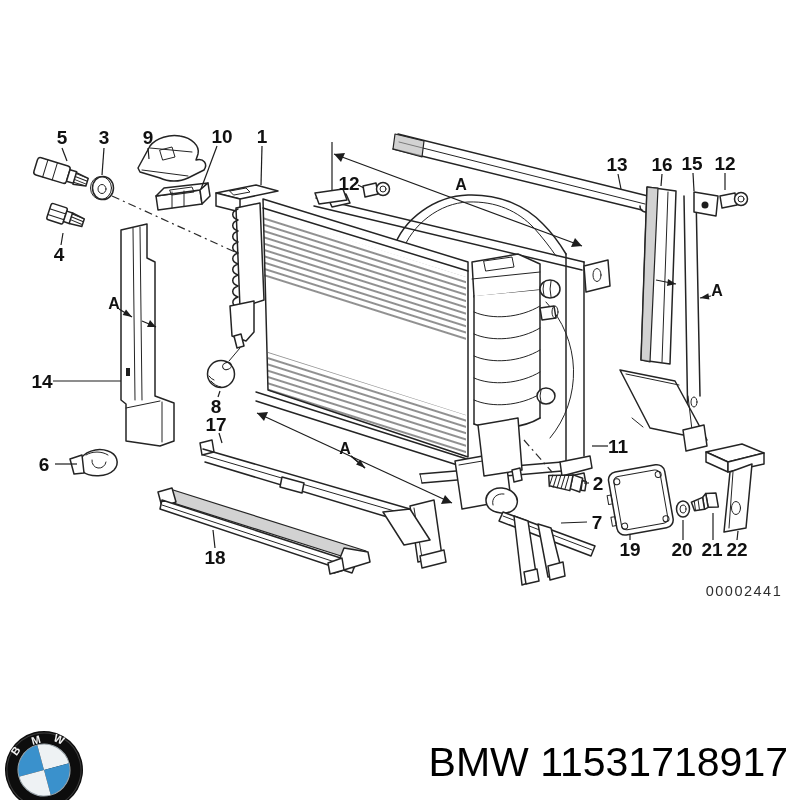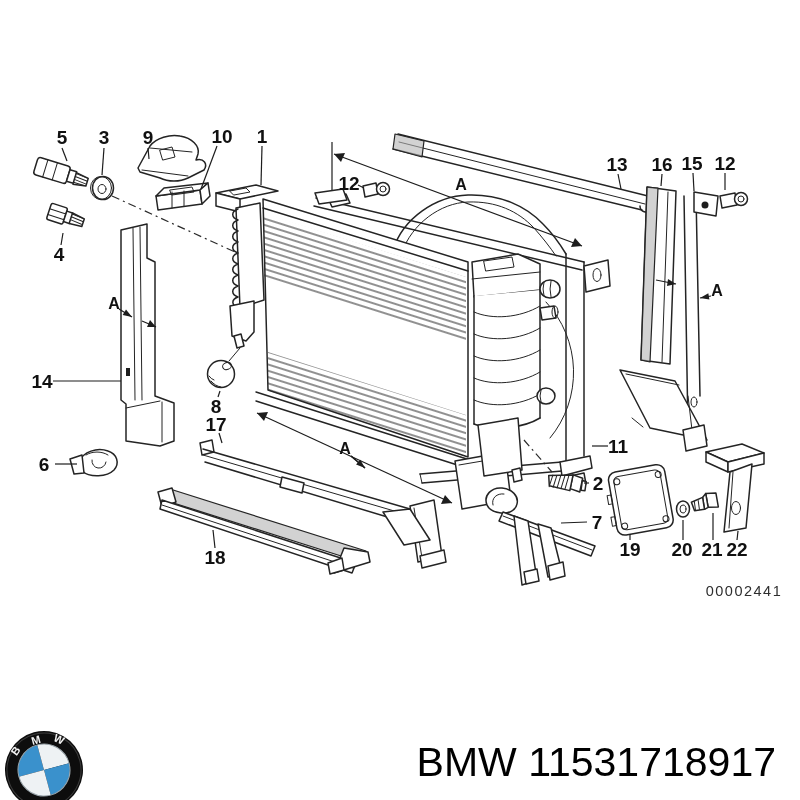--- a/index.html
+++ b/index.html
@@ -10,21 +10,21 @@
   .lnthin{fill:none;stroke:#242424;stroke-width:1;stroke-linejoin:round;stroke-linecap:round;}
   .wh{fill:#ffffff;stroke:#242424;stroke-width:1.5;stroke-linejoin:round;}
   .stip{fill:#b4b4b4;fill-opacity:.6;stroke:#242424;stroke-width:1.2;stroke-linejoin:round;}
   .dash{fill:none;stroke:#2a2a2a;stroke-width:1.2;stroke-dasharray:8 4 2 4;}
   .dim{fill:none;stroke:#1d1d1d;stroke-width:1.2;}
   .ah{fill:#1d1d1d;stroke:none;}
   .co-num{font-family:"Liberation Sans","DejaVu Sans",sans-serif;font-size:19px;font-weight:bold;fill:#111;}
   .co-dim{font-family:"Liberation Sans","DejaVu Sans",sans-serif;font-size:16px;font-weight:600;fill:#111;}
   .co-lead{stroke:#1d1d1d;stroke-width:1.2;}
   .draw-code{font-family:"Liberation Sans","DejaVu Sans",sans-serif;font-size:14.5px;letter-spacing:1.5px;fill:#2e2e2e;}
-  .footer-text{position:absolute;right:24px;top:742px;font-size:41px;font-weight:500;
+  .footer-text{position:absolute;right:12px;top:742px;font-size:41px;font-weight:500;
                color:#000;letter-spacing:0;line-height:1;white-space:nowrap;}
   .logo-wrap{position:absolute;left:0;top:690px;width:110px;height:110px;}
   .logo-letter{font-family:"Liberation Sans","DejaVu Sans",sans-serif;font-size:11px;font-weight:bold;fill:#f2f2f2;}
 </style>
 </head>
 <body>
 
 <div id="stage">
 
   <svg id="art" width="800" height="690" viewBox="0 0 800 690">

